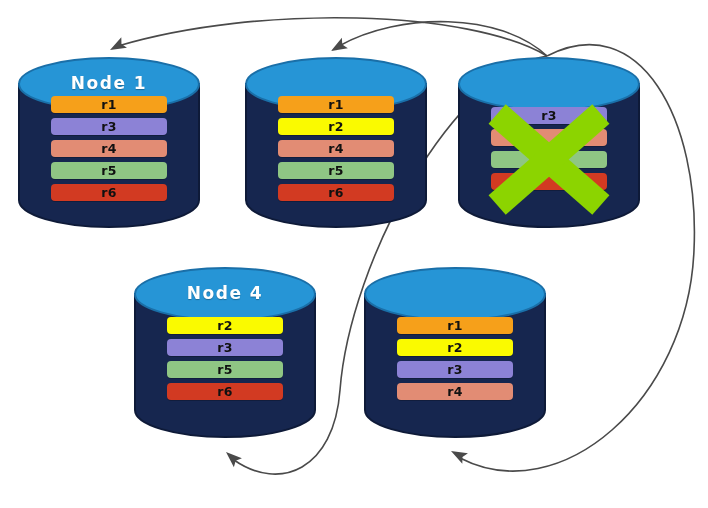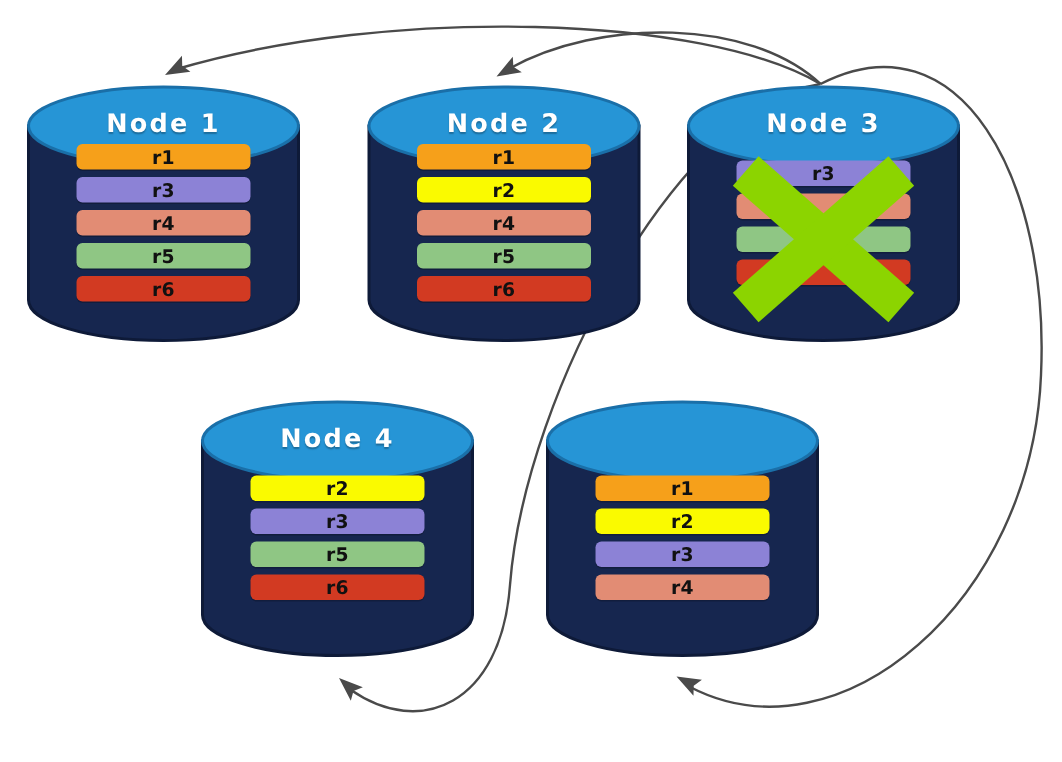--- a/index.html
+++ b/index.html
@@ -54,35 +54,33 @@
           <div class="row" style="background: rgb(226, 140, 116); width: 116px;">r4</div>
           <div class="row" style="background: rgb(143, 198, 132); width: 116px;">r5</div>
           <div class="row" style="background: rgb(210, 58, 34); width: 116px;">r6</div>
         </div>
       </div>
       <div class="node" style="left: 245px; top: 57px; width: 182px; height: 170px;">
         <svg width="182" height="170" viewBox="0 0 182 170">
           <path d="M 1 27 L 1 143 A 90 27 0 0 0 181 143 L 181 27 Z" fill="#16264F" stroke="#0E1A38" stroke-width="2"></path>
           <ellipse cx="91" cy="27" rx="90" ry="26" fill="#2695D6" stroke="#1A6FA8" stroke-width="2"></ellipse>
         </svg>
-        <div class="node-label" style="top: 16px;">Node  2</div>
         <div class="rows" style="top: 38.5px;">
           <div class="row" style="background: rgb(246, 160, 26); width: 116px;">r1</div>
           <div class="row" style="background: rgb(250, 250, 0); width: 116px;">r2</div>
           <div class="row" style="background: rgb(226, 140, 116); width: 116px;">r4</div>
           <div class="row" style="background: rgb(143, 198, 132); width: 116px;">r5</div>
           <div class="row" style="background: rgb(210, 58, 34); width: 116px;">r6</div>
         </div>
       </div>
       <div class="node" style="left: 458px; top: 57px; width: 182px; height: 170px;">
         <svg width="182" height="170" viewBox="0 0 182 170">
           <path d="M 1 27 L 1 143 A 90 27 0 0 0 181 143 L 181 27 Z" fill="#16264F" stroke="#0E1A38" stroke-width="2"></path>
           <ellipse cx="91" cy="27" rx="90" ry="26" fill="#2695D6" stroke="#1A6FA8" stroke-width="2"></ellipse>
         </svg>
-        <div class="node-label" style="top: 16px;">Node  3</div>
         <div class="rows" style="top: 49.5px;">
           <div class="row" style="background: rgb(140, 130, 214); width: 116px;">r3</div>
           <div class="row" style="background: rgb(226, 140, 116); width: 116px;"></div>
           <div class="row" style="background: rgb(143, 198, 132); width: 116px;"></div>
           <div class="row" style="background: rgb(210, 58, 34); width: 116px;"></div>
         </div>
         <svg class="xmark" width="182" height="170" viewBox="0 0 182 170" style="left: 0px; top: 0px;">
           <g stroke="#8CD400" stroke-width="26" stroke-linecap="butt">
             <line x1="39.13" y1="57" x2="142.87" y2="148"></line>
             <line x1="142.87" y1="57" x2="39.13" y2="148"></line>

